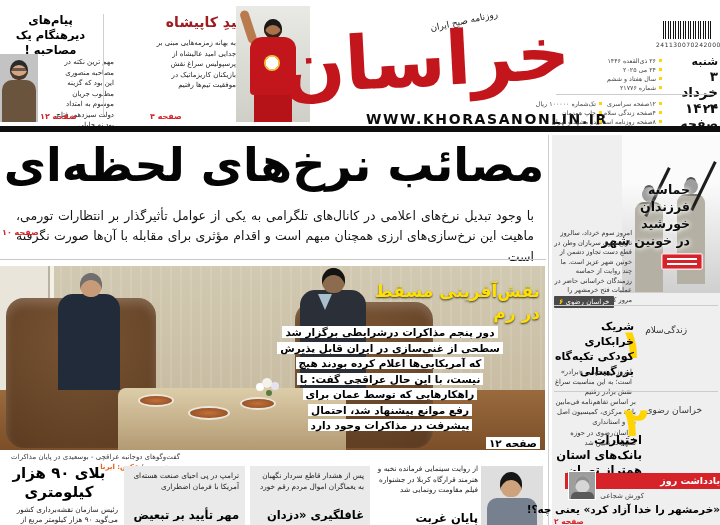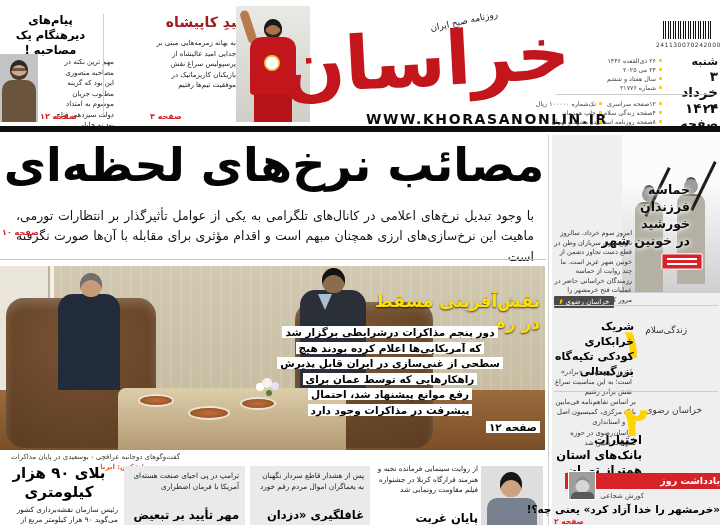--- a/index.html
+++ b/index.html
@@ -197,28 +197,29 @@
     <div class="pm-headL"></div>
     <div class="abs pm-torso" style="left:300px;top:24px;width:66px;height:100px;background:#2a2f38"></div>
     <div class="pm-shirt"></div>
     <div class="pm-headR"></div>
     <div class="pm-table"></div>
     <div class="pm-bowl" style="left:138px;top:128px;width:36px;height:13px"></div>
     <div class="pm-bowl" style="left:188px;top:140px;width:42px;height:14px"></div>
     <div class="pm-bowl" style="left:240px;top:131px;width:36px;height:13px"></div>
     <div class="pm-flowers"></div>
 
-    <div class="abs pm-title" style="left:330px;top:24px;width:210px">
+    <div class="abs pm-title" style="left:330px;top:14px;width:210px">
       <div>نقش‌آفرینی مسقط</div>
       <div>در رم</div>
     </div>
     <div class="abs pm-lines" style="left:240px;top:58px;width:300px">
       <div><span>دور پنجم مذاکرات درشرایطی برگزار شد</span></div>
+      <div><span>سطحی از غنی‌سازی در ایران قابل پذیرش</span></div>
       <div><span>که آمریکایی‌ها اعلام کرده بودند هیچ</span></div>
-      <div><span>سطحی از غنی‌سازی در ایران قابل پذیرش</span></div>
+      <div><span>نیست، با این حال عراقچی گفت: با</span></div>
       <div><span>راهکارهایی که توسط عمان برای</span></div>
       <div><span>رفع موانع پیشنهاد شد، احتمال</span></div>
       <div><span>پیشرفت در مذاکرات وجود دارد</span></div>
       <div class="pm-page" style="text-align:right;margin-top:2px"><span>صفحه ۱۲</span></div>
     </div>
   </figure>
 
   <div class="abs caption" style="left:0;top:452px;width:180px">
     <span>گفت‌وگوهای دوجانبه عراقچی - بوسعیدی در پایان مذاکرات دیروز در رم /</span>
     <span class="credit">عکس: ایرنا</span>

